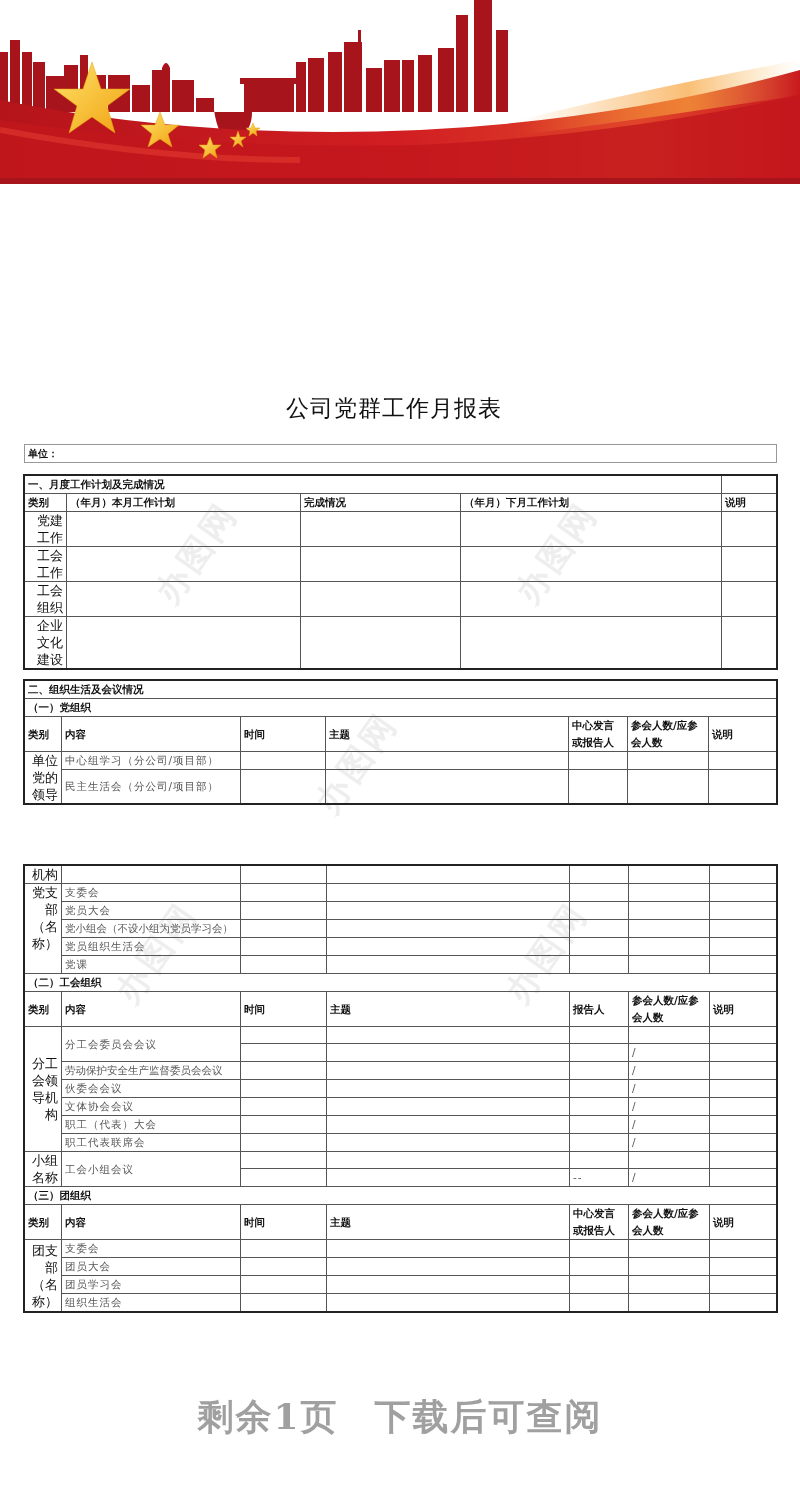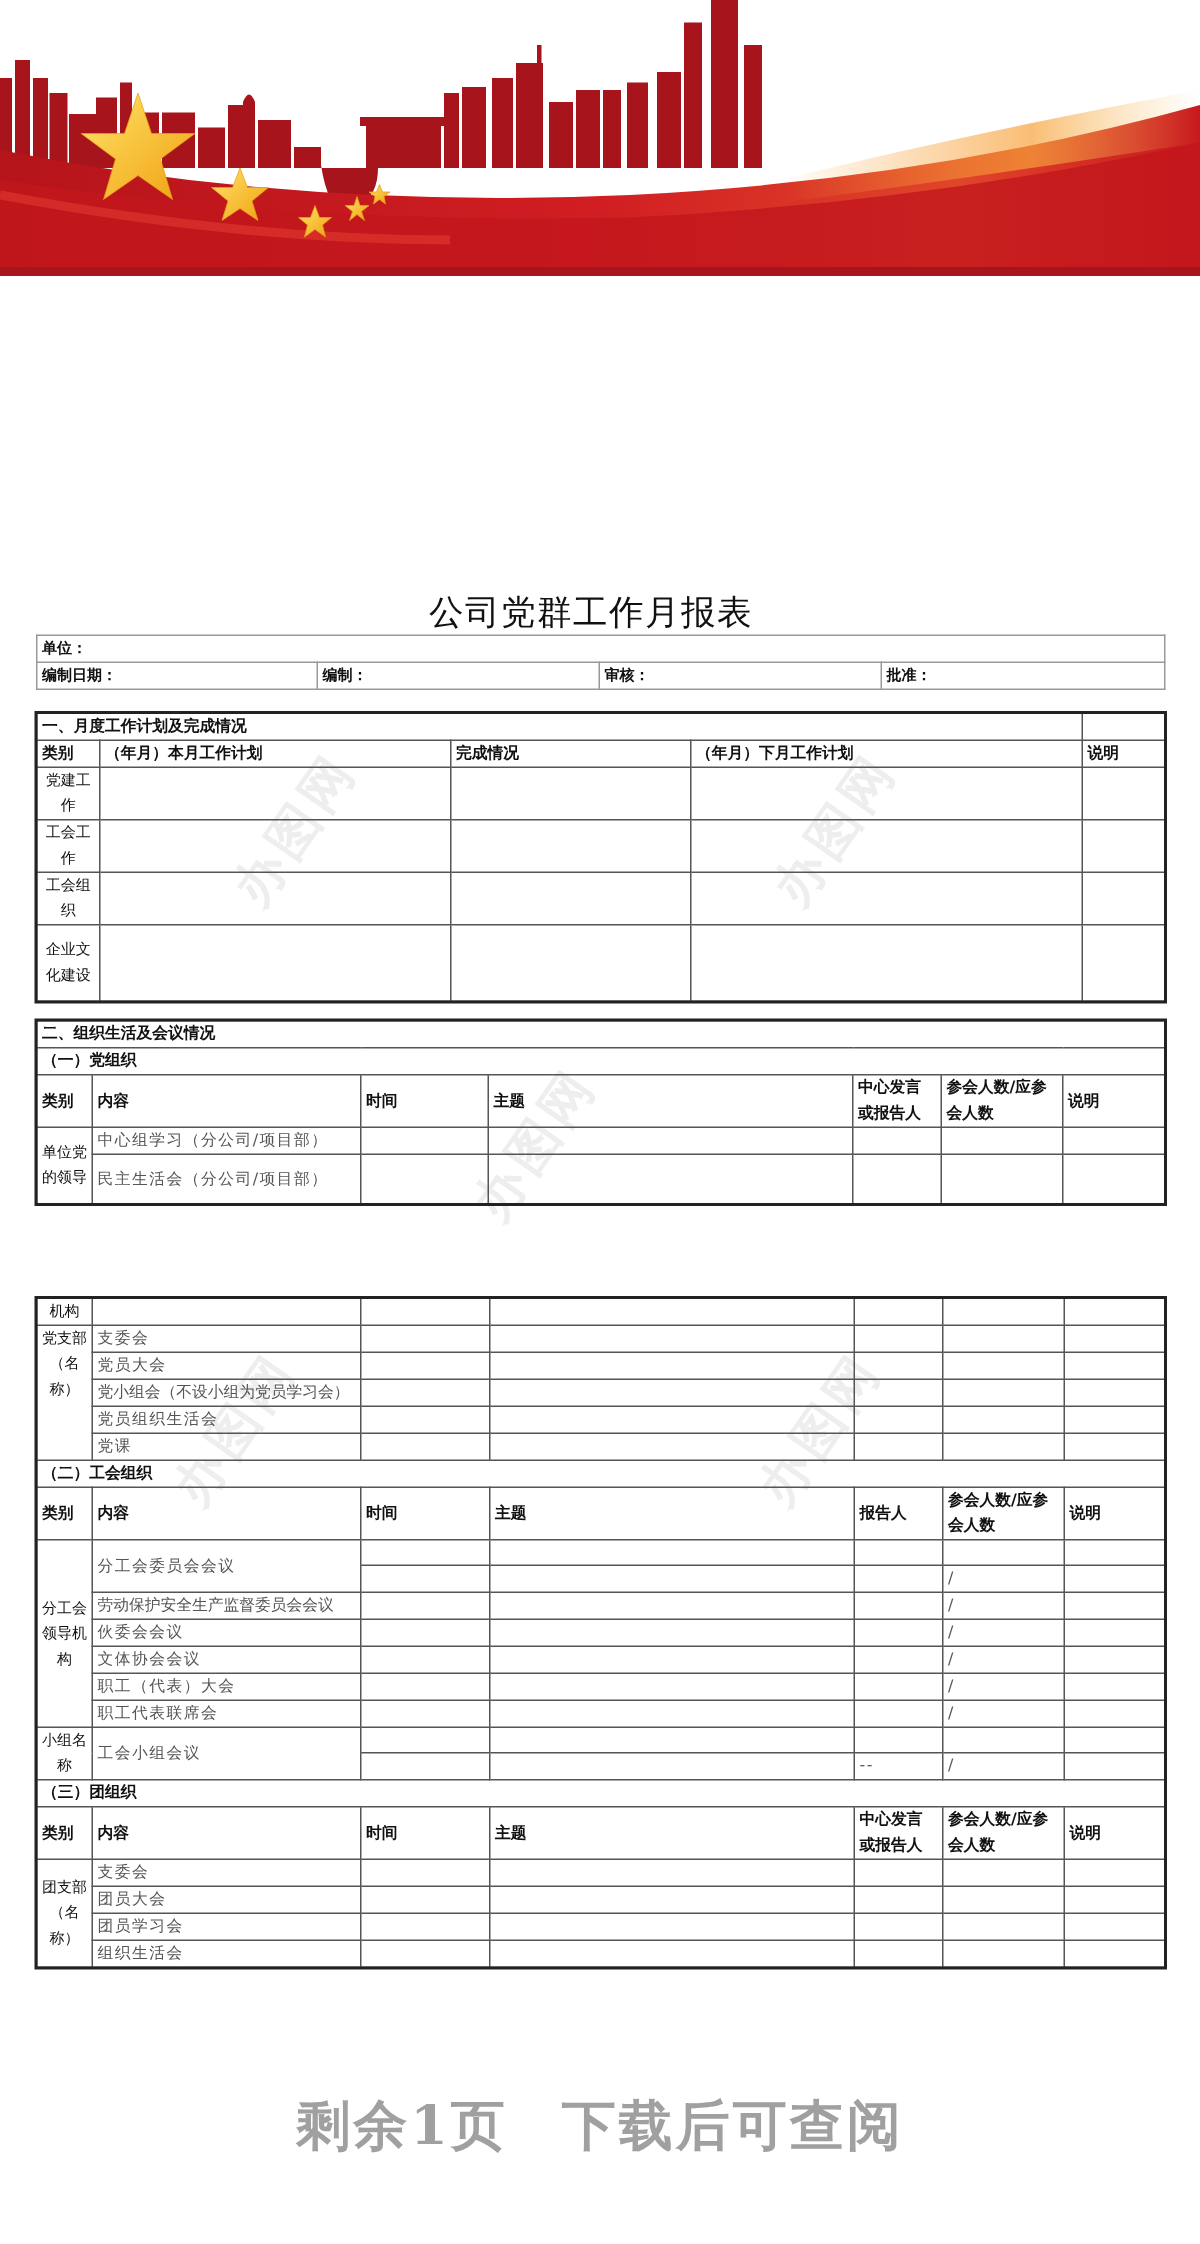--- a/index.html
+++ b/index.html
@@ -13,24 +13,24 @@
   
   .doc-title { position: absolute; left: 0; top: 393px; width: 788px; text-align: center; font-size: 23px; font-weight: normal; letter-spacing: 1px; color: #111; }
 
   
   table { border-collapse: collapse; table-layout: fixed; position: absolute; }
   td, th { border: 1px solid #555; font-size: 10.5px; line-height: 17px; padding: 0 3px; vertical-align: middle; font-weight: normal; }
   .outer { outline: 2px solid #222; outline-offset: -1px; }
   .bold { font-weight: bold; }
   .center { text-align: left; }
   .gray { color: #555; letter-spacing: 1px; }
-  .cat { text-align: center; font-size: 10px; line-height: 17px; }
-
-  
-  .info { left: 24px; top: 423px; width: 752px; }
+  .cat { text-align: right; font-size: 13px; line-height: 17px; }
+
+  
+  .info { left: 24px; top: 444px; width: 752px; }
   .info td { height: 17px; font-weight: bold; font-size: 10px; border-color: #999; }
 
   
   .s1 { left: 24px; top: 475px; width: 752px; }
 
   
   .s2a { left: 24px; top: 680px; width: 752px; }
   .s2b { left: 24px; top: 865px; width: 752px; }
 
   
@@ -124,26 +124,20 @@
   <colgroup>
       <col style="width:187px">
       <col style="width:188px">
       <col style="width:188px">
       <col style="width:189px">
     </colgroup>
   <tbody>
       <tr>
     <td colspan="4">单位：</td>
   </tr>
-  <tr>
-    <td>编制日期：</td>
-    <td>编制：</td>
-    <td>审核：</td>
-    <td>批准：</td>
-  </tr>
 </tbody>
   </table>
 
 <table class="s1 outer">
   <colgroup>
       <col style="width:42px">
       <col style="width:234px">
       <col style="width:160px">
       <col style="width:261px">
       <col style="width:55px">

